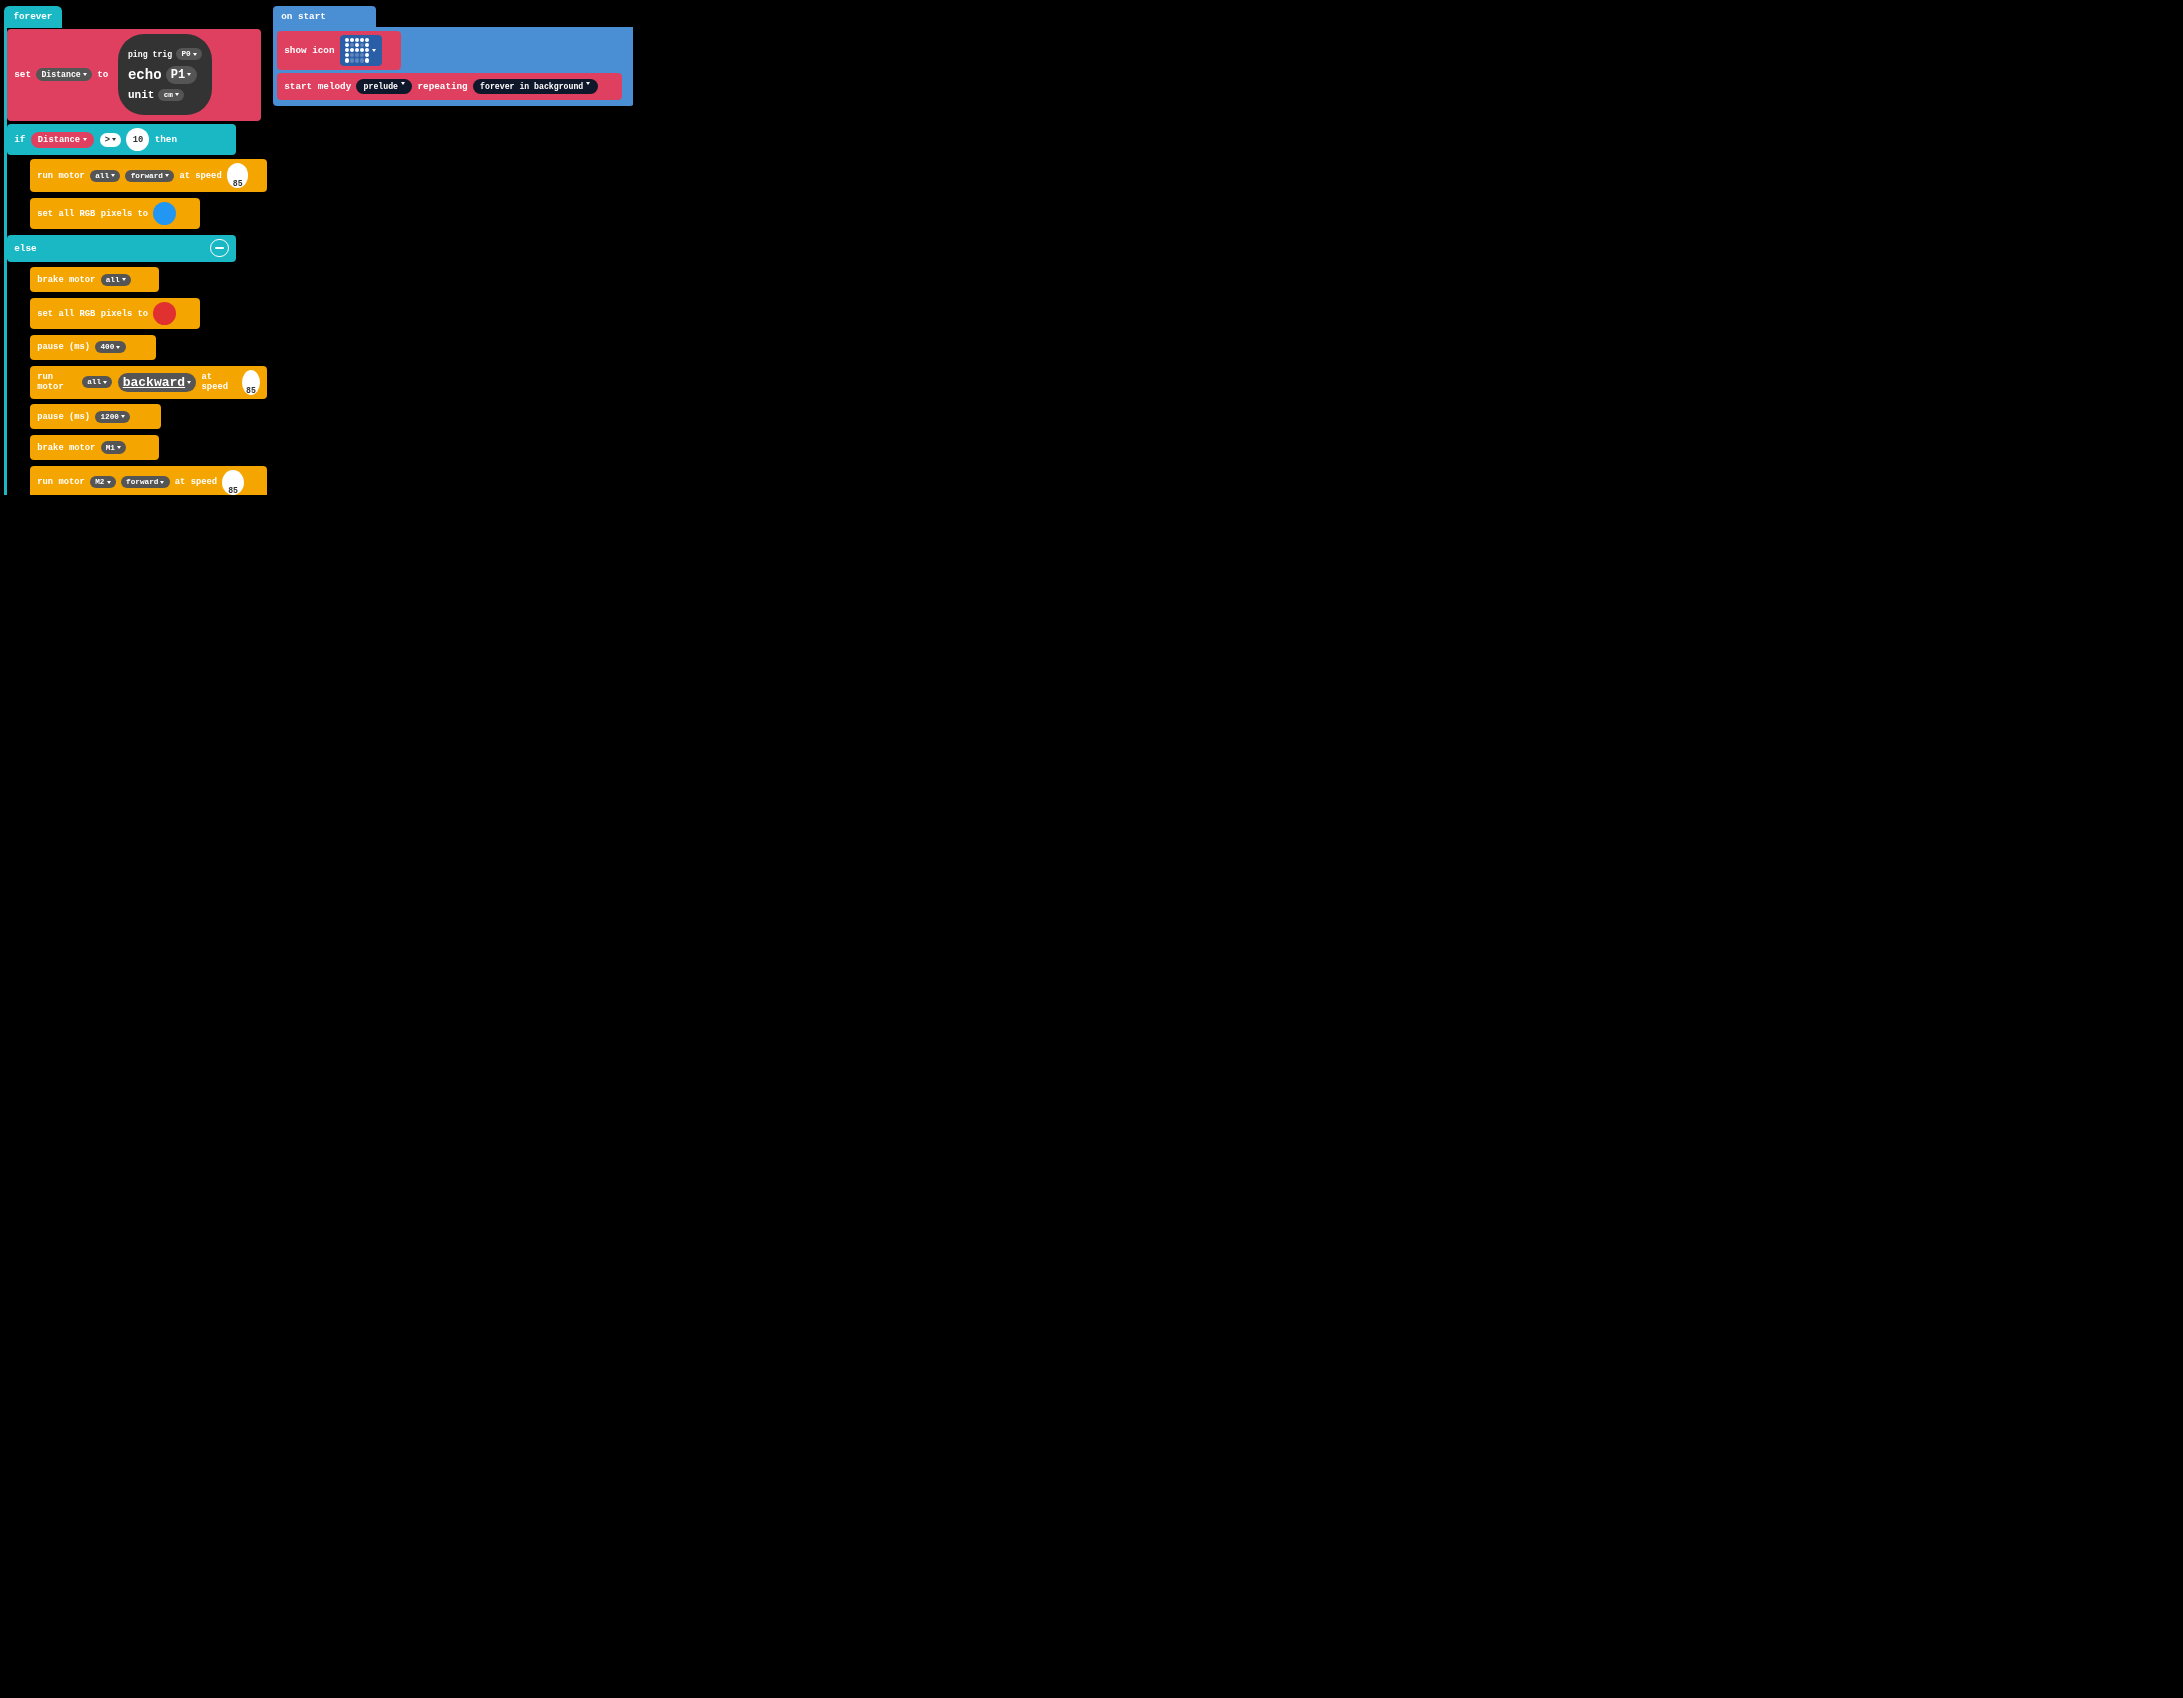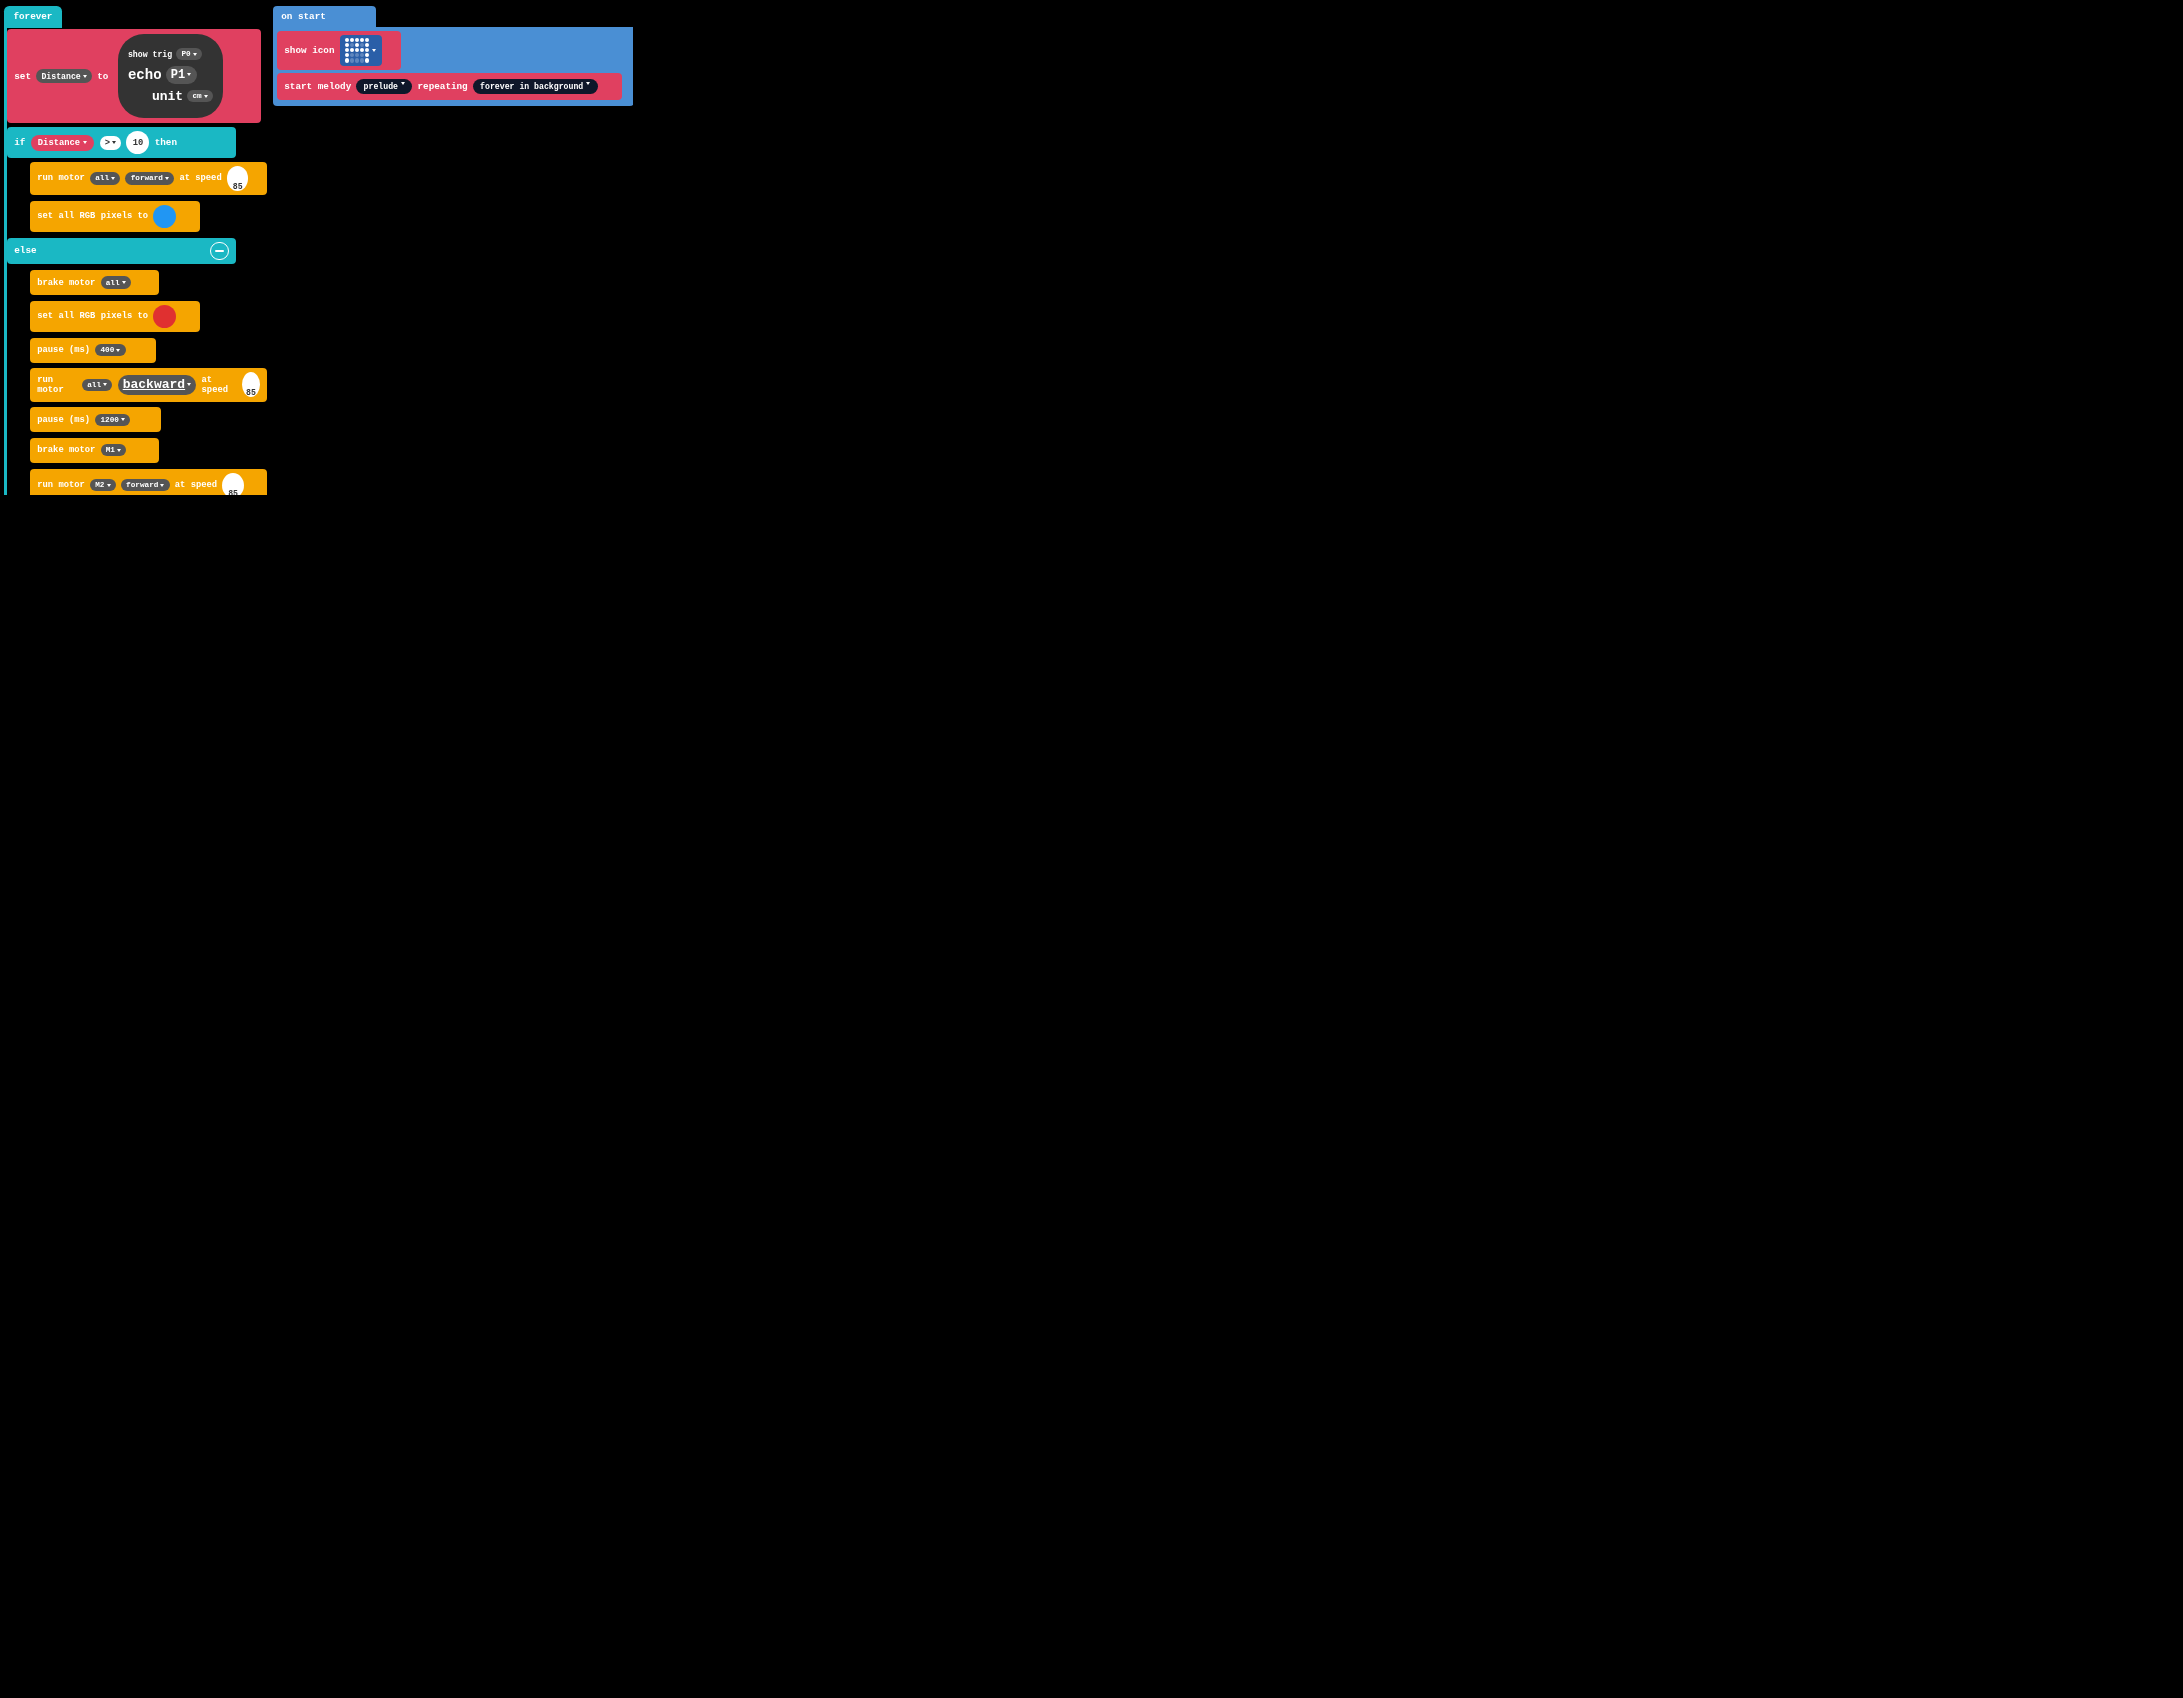--- a/index.html
+++ b/index.html
@@ -323,35 +323,35 @@
       <div class="set-block">
         <span class="block-text">set</span>
         <div class="dropdown-pill">
           <span style="font-size:8.2px; font-weight:bold;">Distance</span>
           <span class="arrow-down"></span>
         </div>
         <span class="block-text">to</span>
 
         <div class="sensor-pill">
           <div class="sensor-row">
-            <span style="font-size:8.2px;">show trig</span>
+            <span style="font-size:8.2px;">ping trig</span>
             <div class="dropdown-pill">
               <span style="font-size:7.7px;">P0</span>
               <span class="arrow-down"></span>
             </div>
           </div>
           <div class="sensor-row">
             <span style="font-size:14px;">echo</span>
             <div class="dropdown-pill">
               <span style="font-size:12px;">P1</span>
               <span class="arrow-down"></span>
             </div>
           </div>
           <div class="sensor-row">
-            <span style="font-size:13px;margin-left:24px;">unit</span>
+            <span style="font-size:11px;">unit</span>
             <div class="dropdown-pill">
               <span style="font-size:7.7px;">cm</span>
               <span class="arrow-down"></span>
             </div>
           </div>
         </div>
       </div>
 
       <div class="if-block">
         <span class="block-text">if</span>

